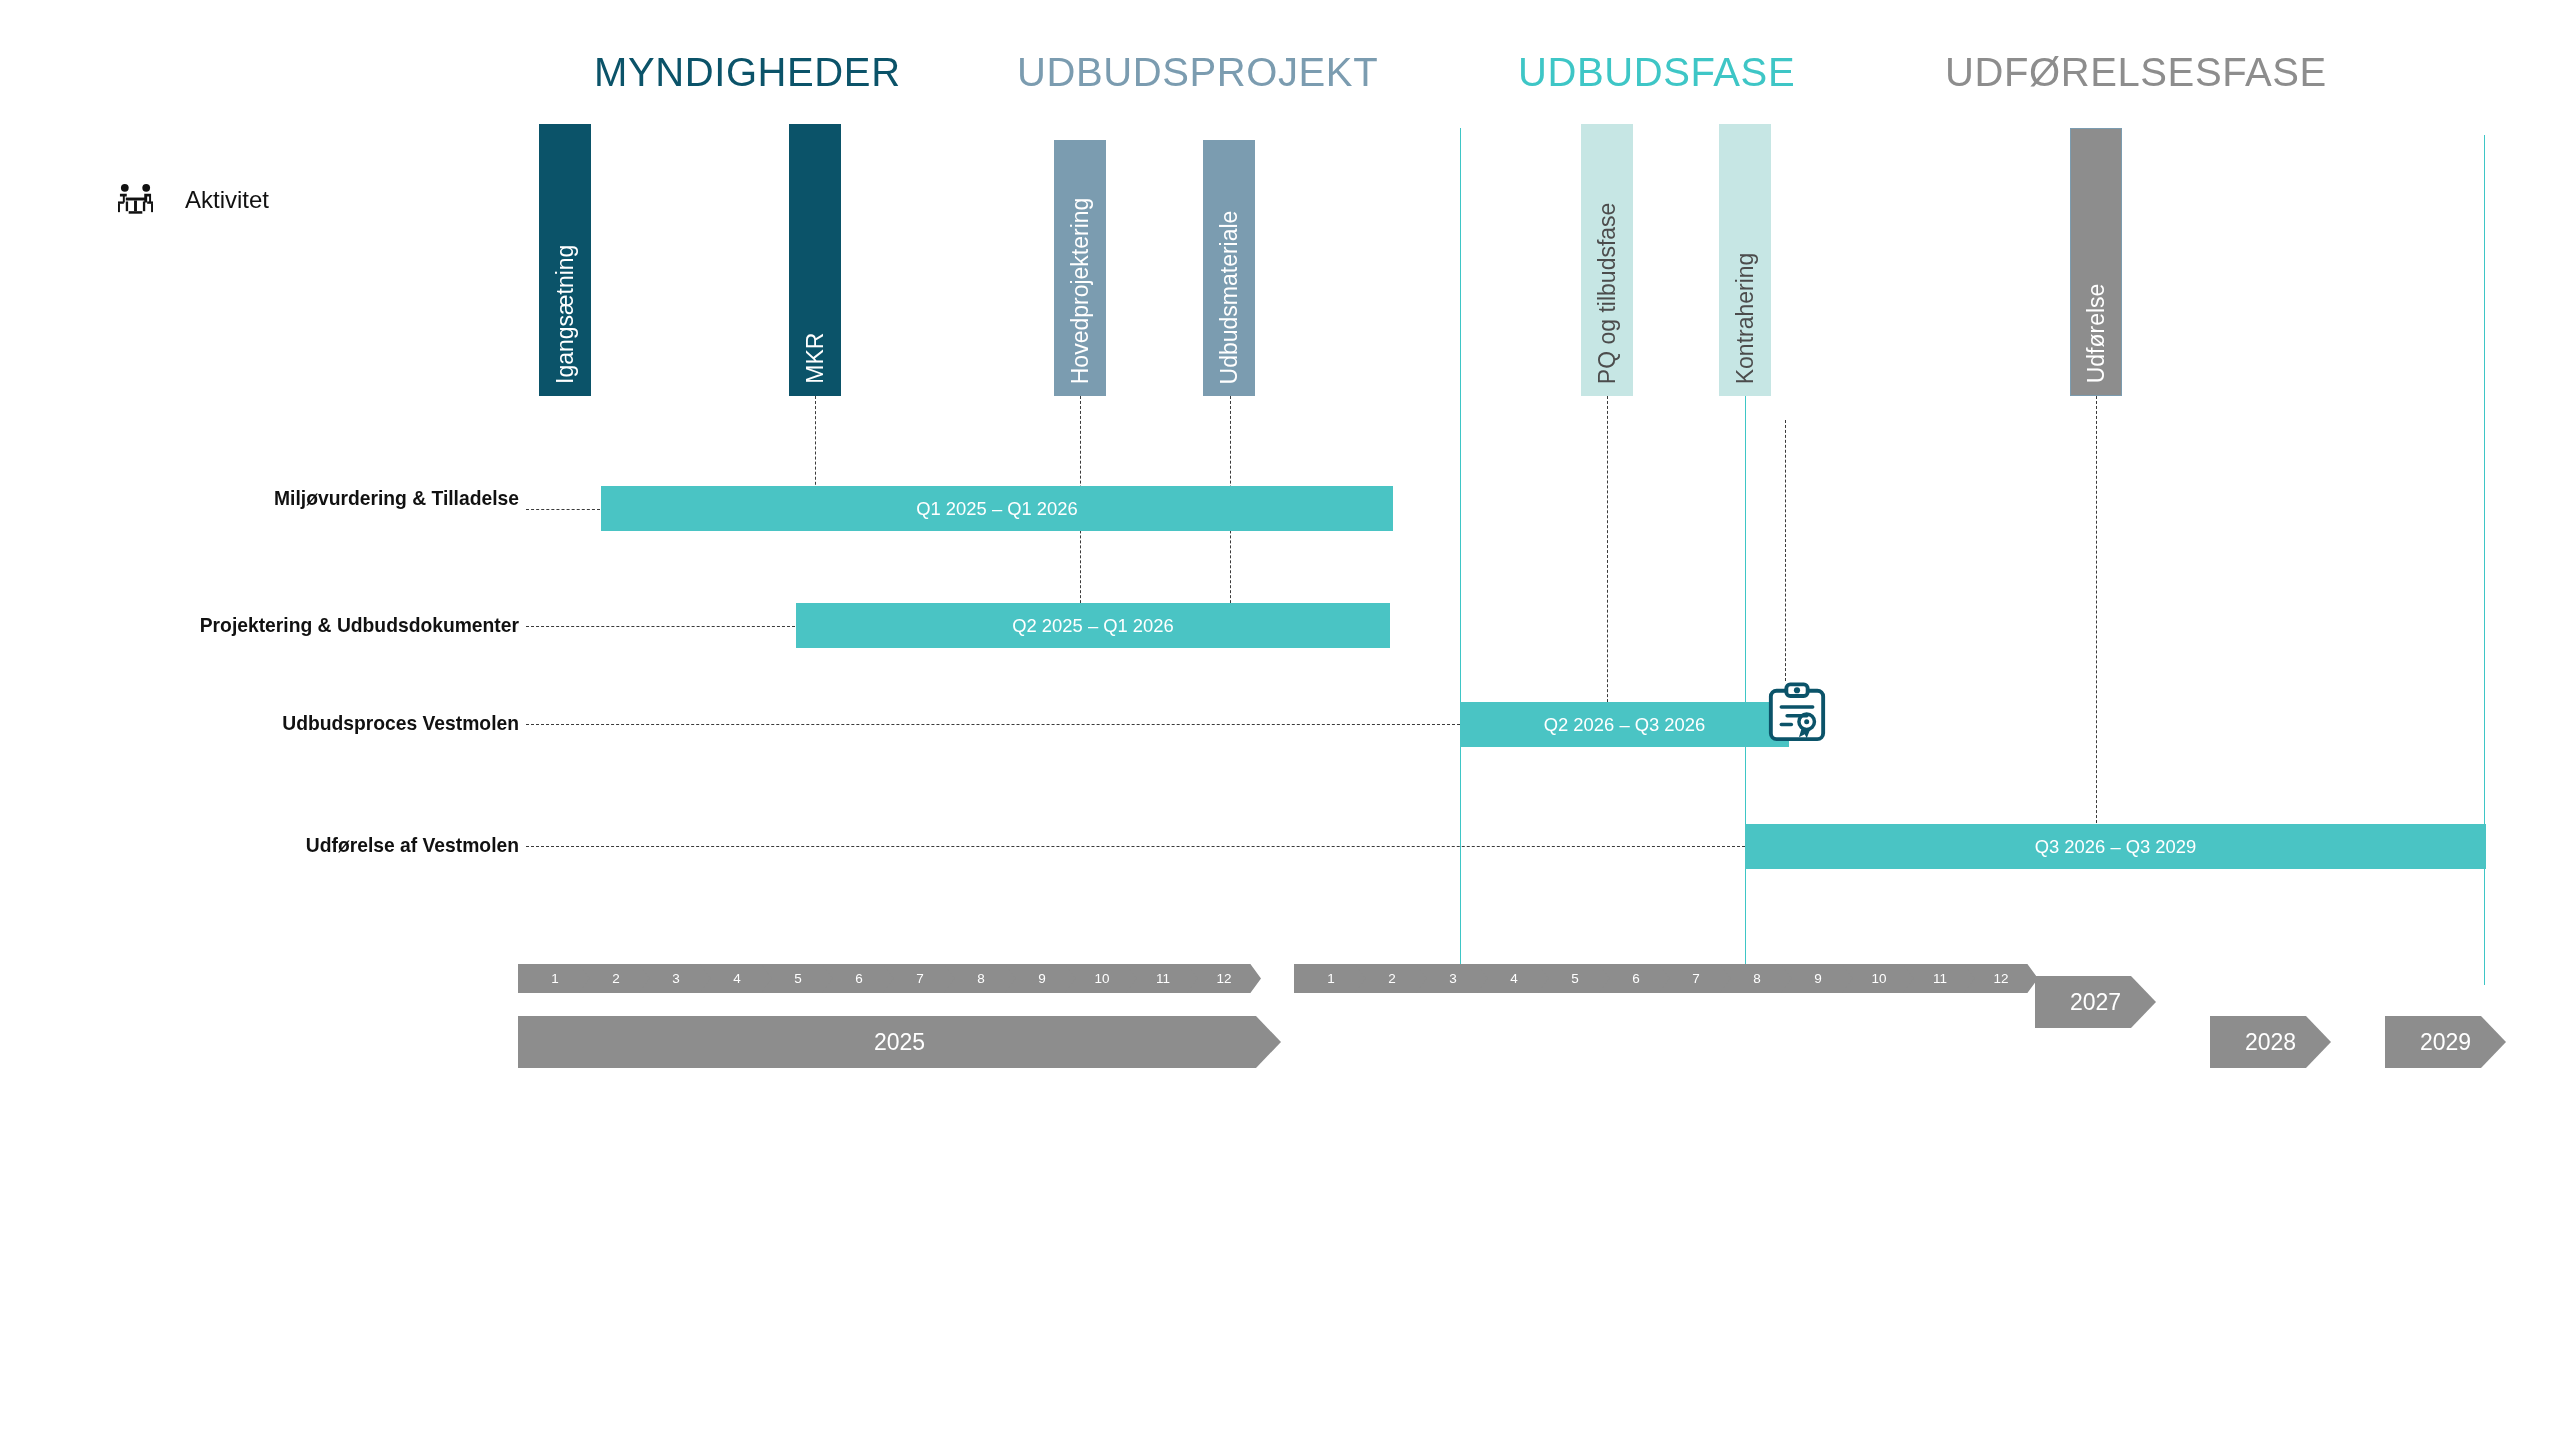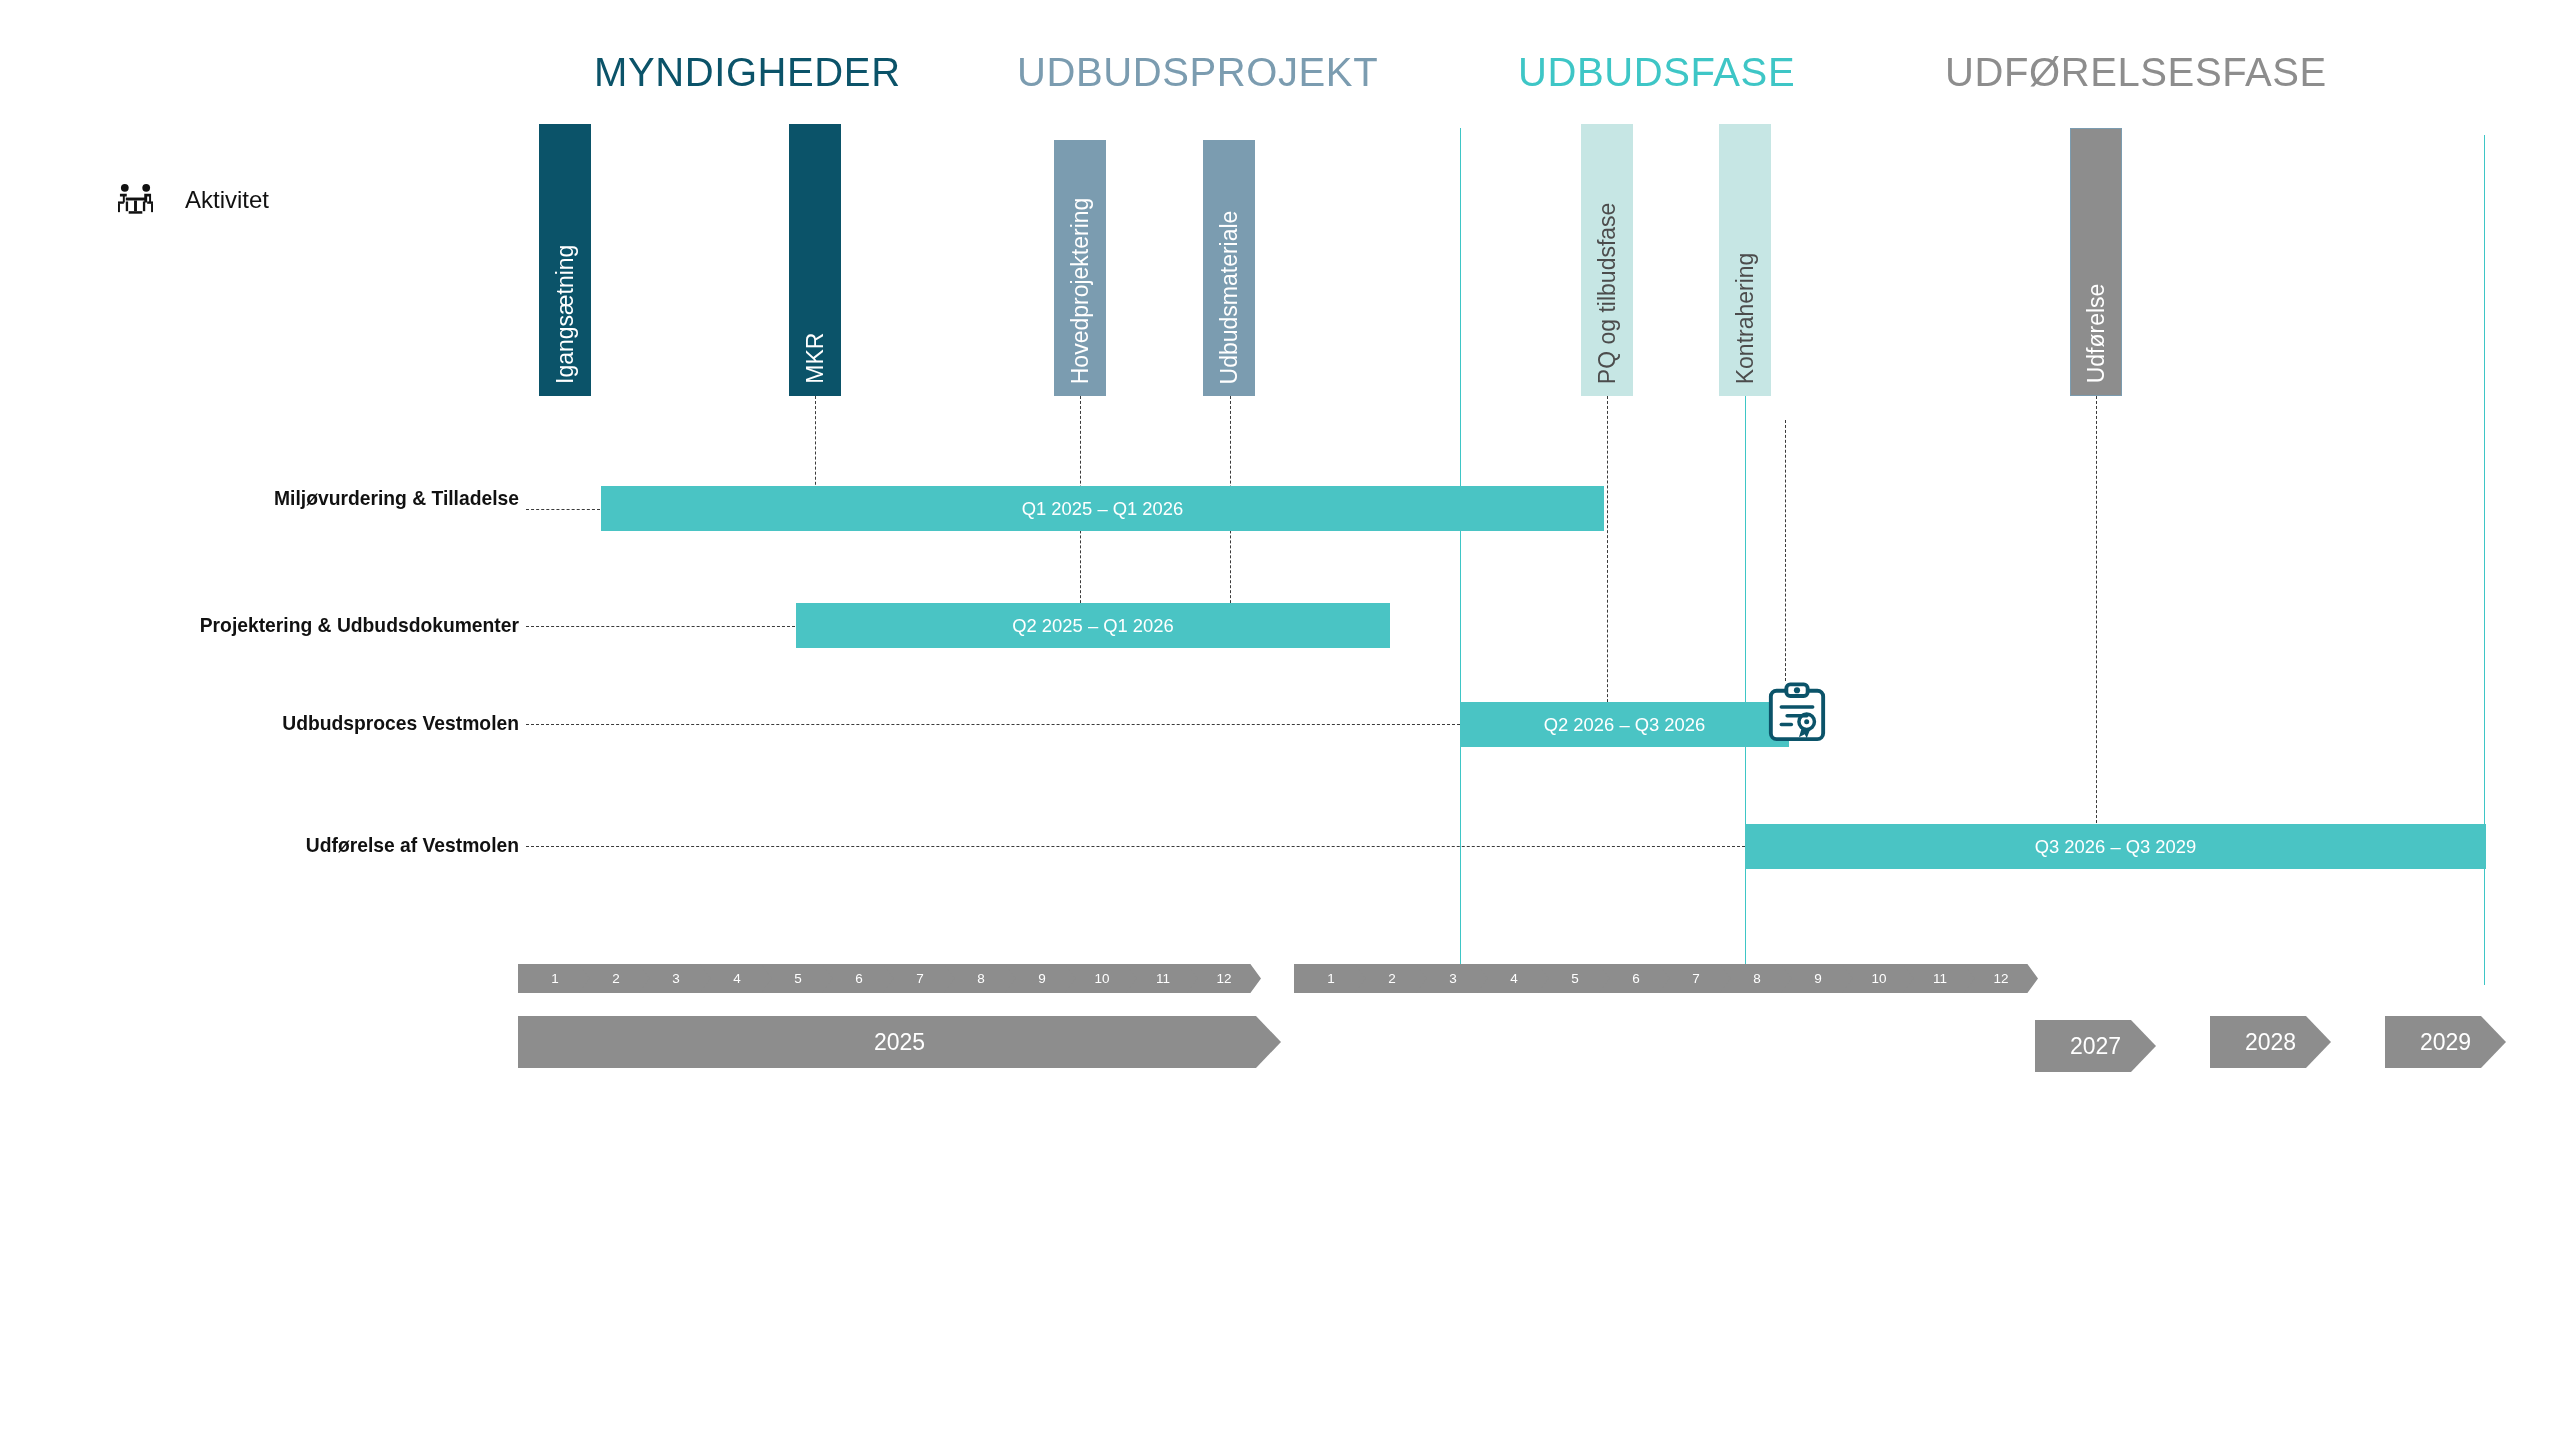--- a/index.html
+++ b/index.html
@@ -181,21 +181,21 @@
   </div>
   <div class="ms-drop" style="left:1785px; top:420px; height:261px;"></div>
 
   <div class="ms-block" style="left:2070px; top:128px; width:52px; height:268px; background:#8d8d8d; border:1.9px solid #7b9cb0;">
     <span class="ms-label" style="color:#ffffff;">Udførelse</span>
   </div>
   <div class="ms-drop" style="left:2096px; top:396px; height:447px;"></div>
 
   <div class="row-label" style="left:0; width:519px; top:499px;">Miljøvurdering &amp; Tilladelse</div>
   <div class="row-leader" style="left:526px; top:509px; width:74px;"></div>
-  <div class="bar" style="left:601px; top:486px; width:1003px; height:45px;">
+  <div class="bar" style="left:601px; top:486px; width:792px; height:45px;">
     <span class="bar-label">Q1 2025 – Q1 2026</span>
   </div>
 
   <div class="row-label" style="left:0; width:519px; top:626px;">Projektering &amp; Udbudsdokumenter</div>
   <div class="row-leader" style="left:526px; top:626px; width:269px;"></div>
   <div class="bar" style="left:796px; top:603px; width:594px; height:45px;">
     <span class="bar-label">Q2 2025 – Q1 2026</span>
   </div>
 
   <div class="row-label" style="left:0; width:519px; top:724px;">Udbudsproces Vestmolen</div>
@@ -244,18 +244,18 @@
   <div class="month-chip" style="left:1538px; top:964px; width:74px;">5</div>
   <div class="month-chip" style="left:1599px; top:964px; width:74px;">6</div>
   <div class="month-chip" style="left:1659px; top:964px; width:74px;">7</div>
   <div class="month-chip" style="left:1720px; top:964px; width:74px;">8</div>
   <div class="month-chip" style="left:1781px; top:964px; width:74px;">9</div>
   <div class="month-chip" style="left:1842px; top:964px; width:74px;">10</div>
   <div class="month-chip" style="left:1903px; top:964px; width:74px;">11</div>
   <div class="month-chip" style="left:1964px; top:964px; width:74px;">12</div>
 
   <div class="year-chip" style="left:518px;  top:1016px; width:763px;">2025</div>
-  <div class="year-chip" style="left:2035px; top:1020px; width:121px;">2027</div>
+  <div class="year-chip" style="left:2035px; top:976px; width:121px;">2027</div>
   <div class="year-chip" style="left:2210px; top:1016px; width:121px;">2028</div>
   <div class="year-chip" style="left:2385px; top:1016px; width:121px;">2029</div>
 
 </div>
 
 
 </body></html>

